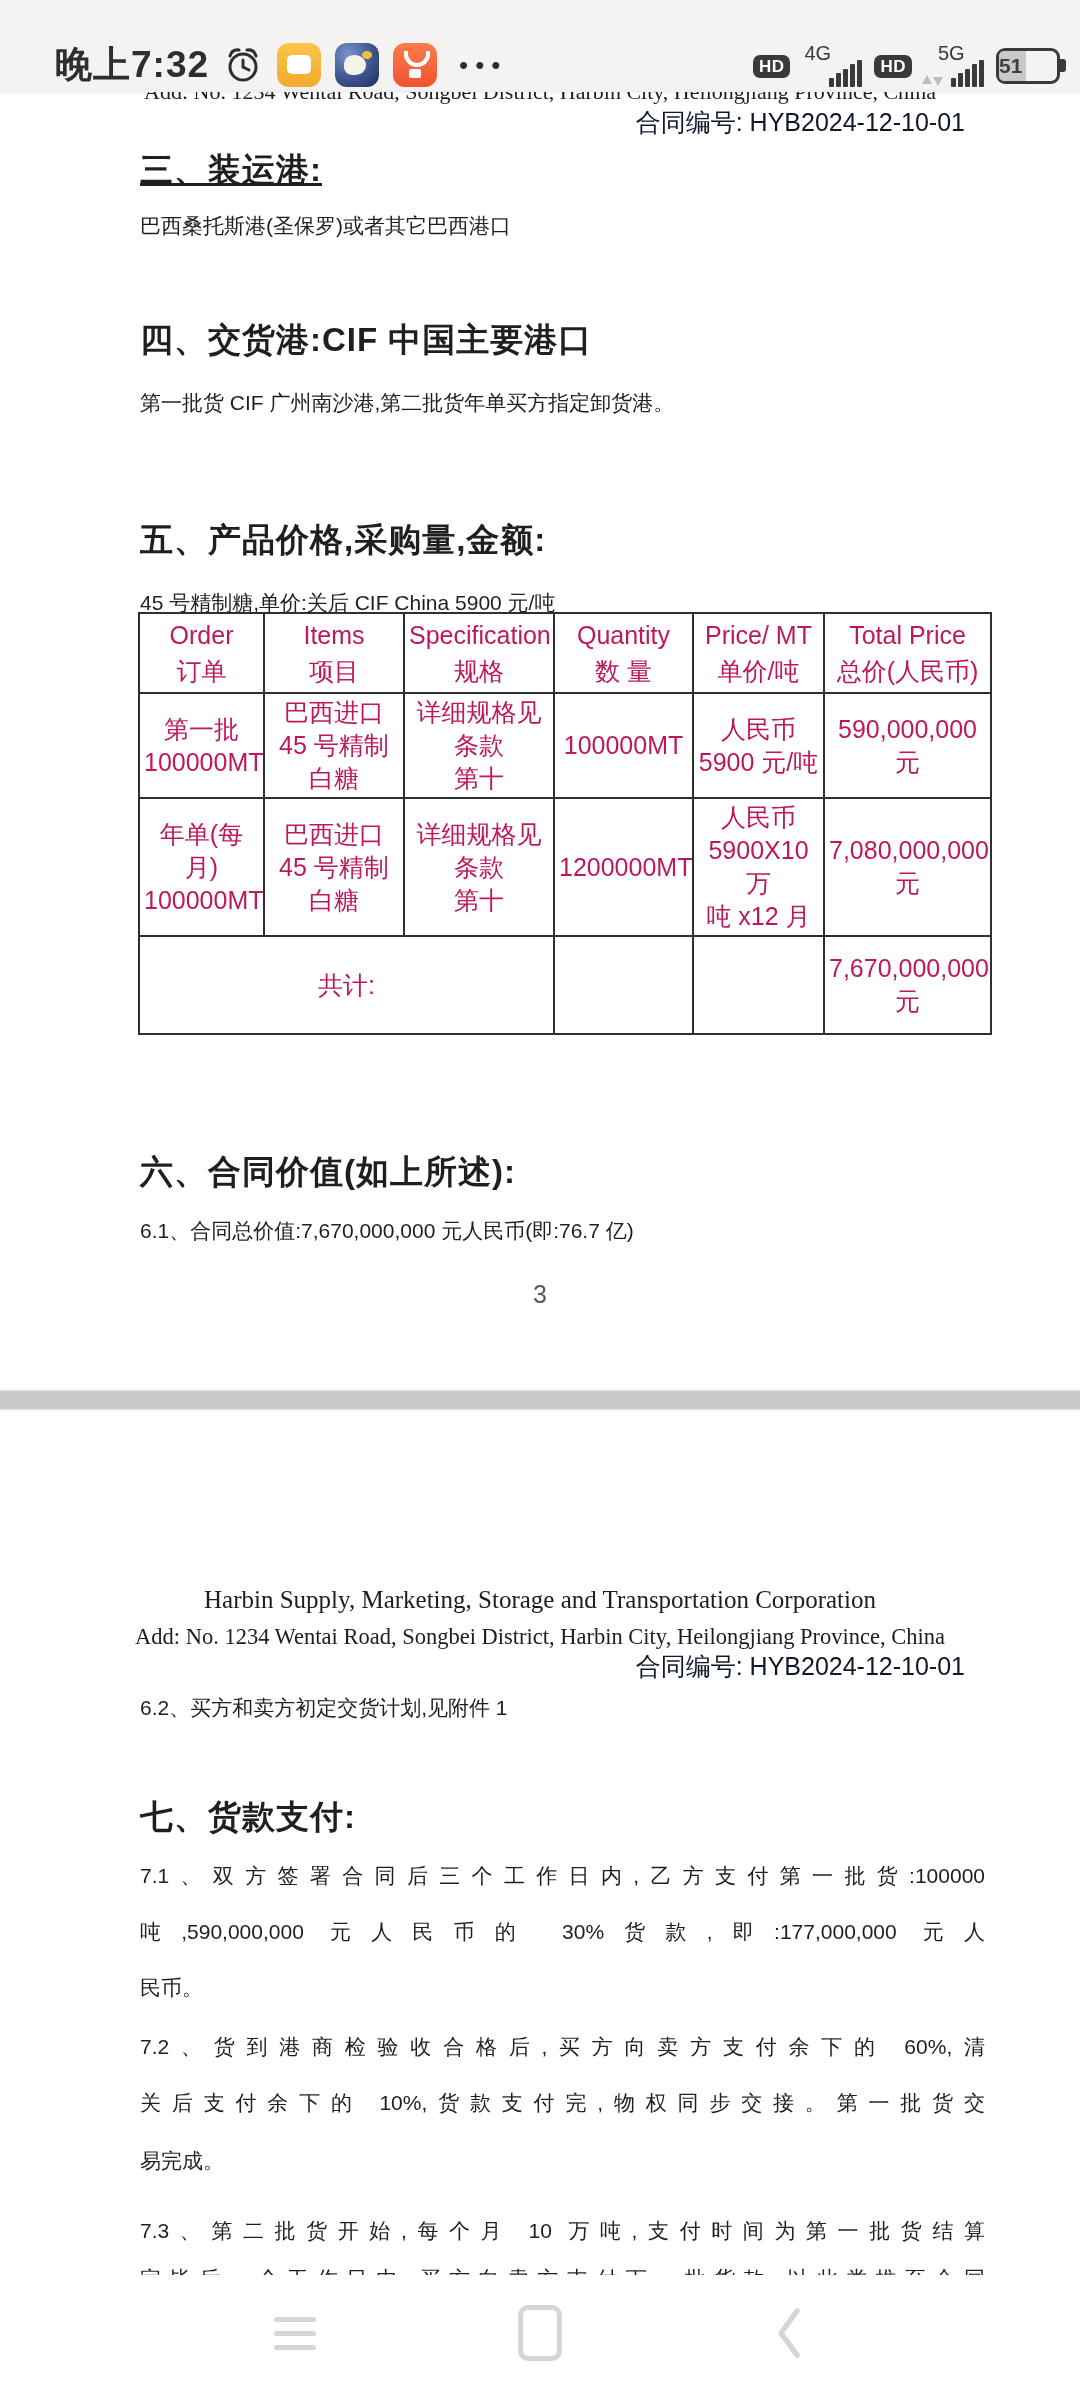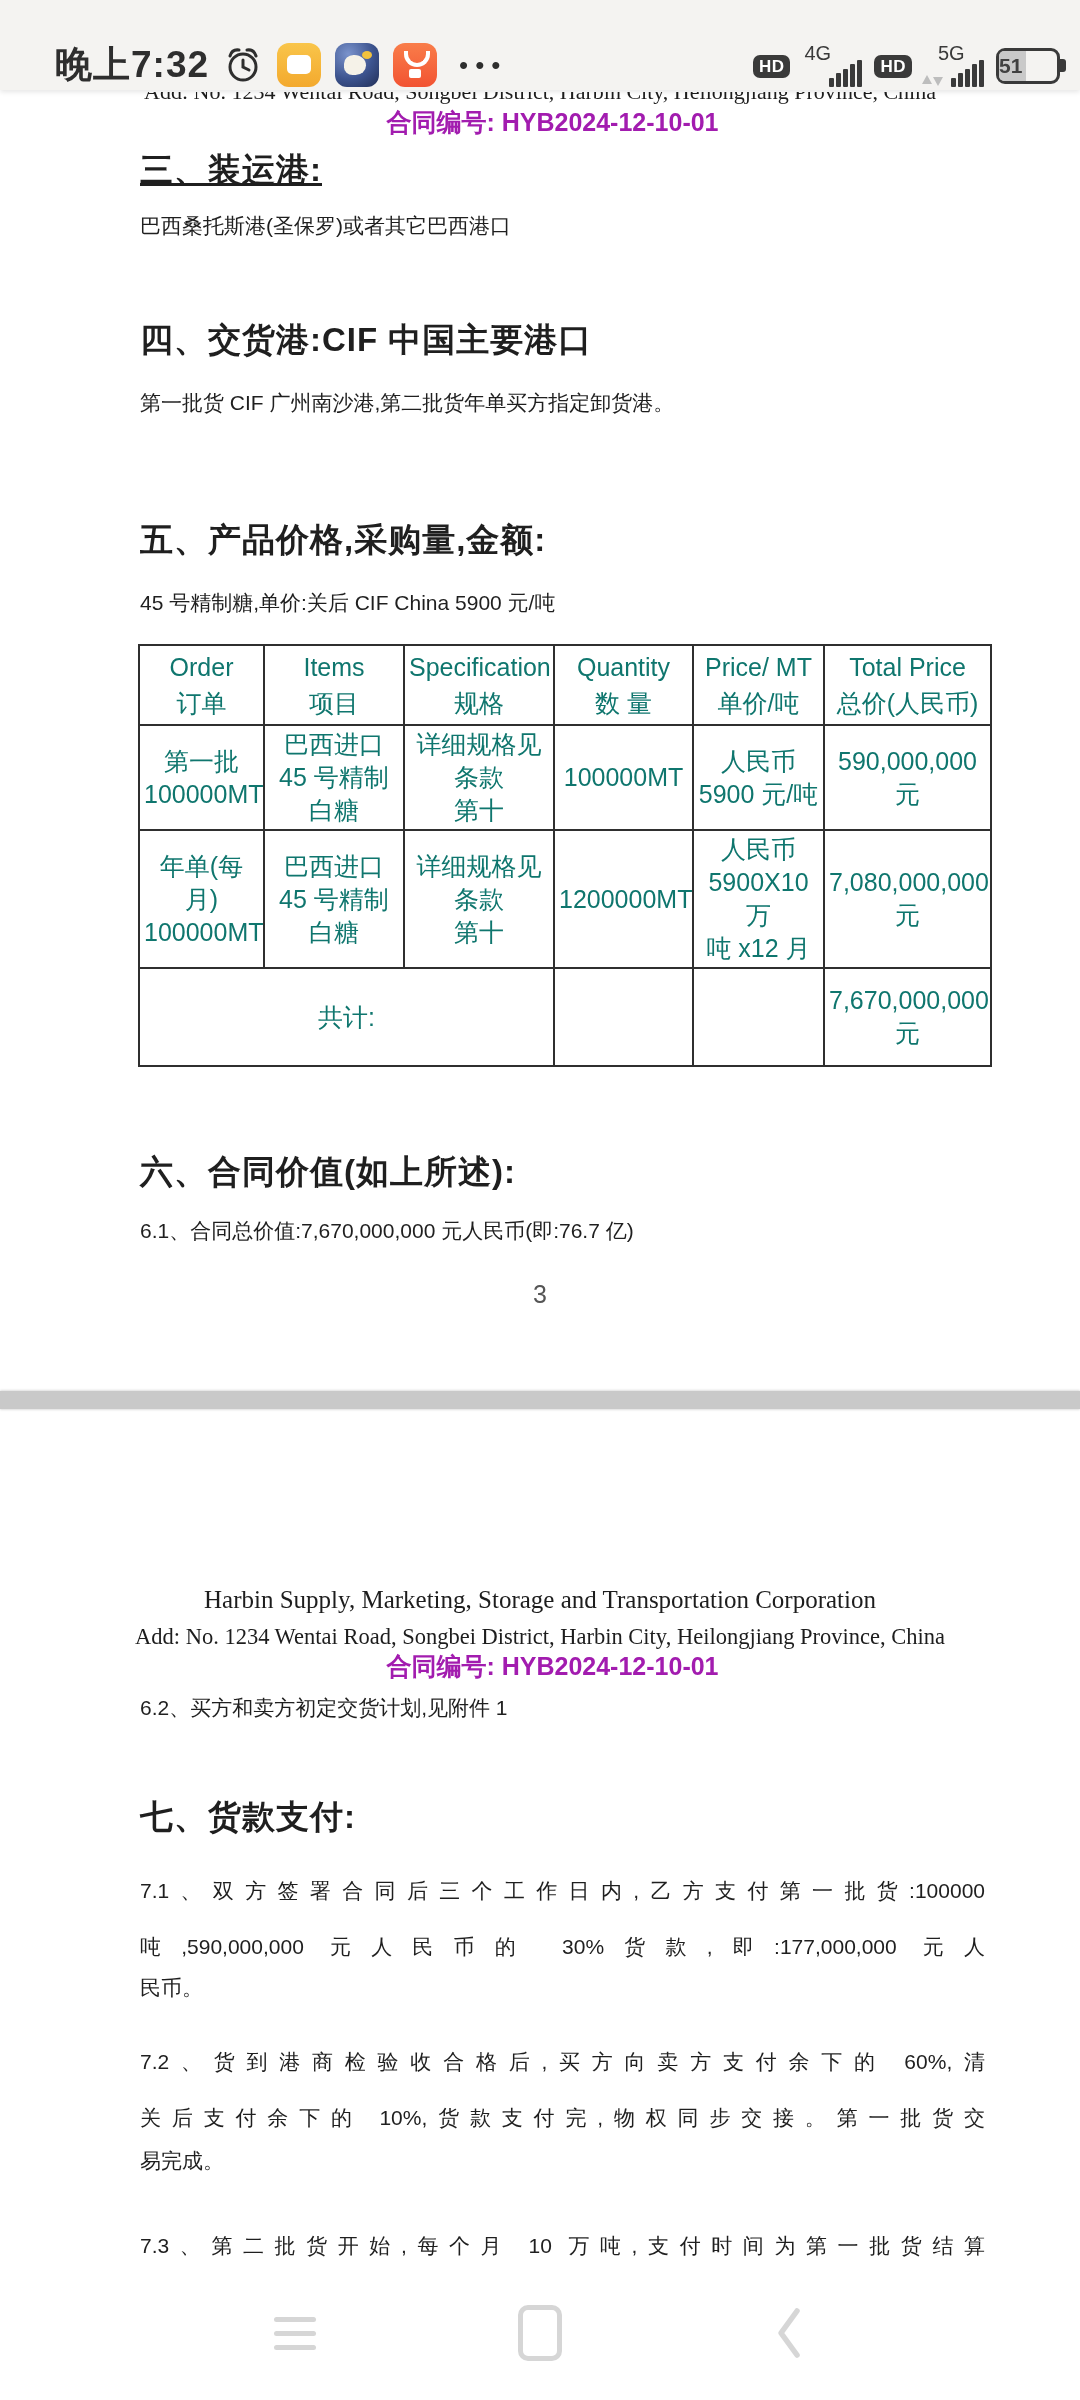--- a/index.html
+++ b/index.html
@@ -35,29 +35,29 @@
   .arrows s{display:block;width:0;height:0;border-left:5px solid transparent;border-right:5px solid transparent;}
   .arr-up{border-bottom:9px solid #bdbdbd;}
   .arr-dn{border-top:9px solid #bdbdbd;margin-top:2px;}
   .battery{position:relative;width:58px;height:30px;border:3px solid #3a3a3a;border-radius:9px;}
   .battery-fill{position:absolute;left:0;top:0;bottom:0;width:46%;background:#c9c9c9;border-radius:5px 0 0 5px;}
   .battery-num{position:relative;z-index:1;text-align:center;line-height:30px;font-size:21px;font-weight:700;color:#404040;}
   .battery-nub{position:absolute;right:-9px;top:8px;width:6px;height:13px;background:#3a3a3a;border-radius:0 3px 3px 0;}
 
   
   .doc-line{position:absolute;left:140px;width:845px;font-size:21px;line-height:40px;color:#1f1f1f;}
-  .fill{text-align:justify;text-align-last:justify;margin-top:15px;}
+  .fill{text-align:justify;text-align-last:justify;}
   .heading{font-weight:700;font-size:33px;letter-spacing:1px;}
-  .contract-line{position:absolute;left:140px;width:845px;text-align:center;font-size:25px;color:#a21caf;padding-right:20px;box-sizing:border-box;font-weight:bold;}
+  .contract-line{position:absolute;left:140px;width:845px;text-align:right;font-size:25px;color:#0f172a;padding-right:20px;box-sizing:border-box;}
   .clip-box{position:absolute;left:0;width:1080px;overflow:hidden;}
   .serif{font-family:"Liberation Serif",serif;}
 
   
-  table.price-table{position:absolute;top:644px;left:138px;width:852px;border-collapse:collapse;
-                    table-layout:fixed;color:#0f766e;}
+  table.price-table{position:absolute;top:612px;left:138px;width:852px;border-collapse:collapse;
+                    table-layout:fixed;color:#be185d;}
   .price-table td,.price-table th{border:2px solid #2f2f2f;text-align:center;vertical-align:middle;
                     padding:2px 4px;font-weight:400;}
   .price-table th{font-size:25px;line-height:36px;}
   .price-table td{font-size:25px;line-height:33px;}
   .c-qty{font-size:24px;}
   .c-price{font-size:23px;}
   .c-money{font-size:21px;line-height:30px;}
   .r2-top{vertical-align:top;padding-top:8px;}
   .total-label-cell{text-align:right;padding-right:85px;font-size:26px;}
 

